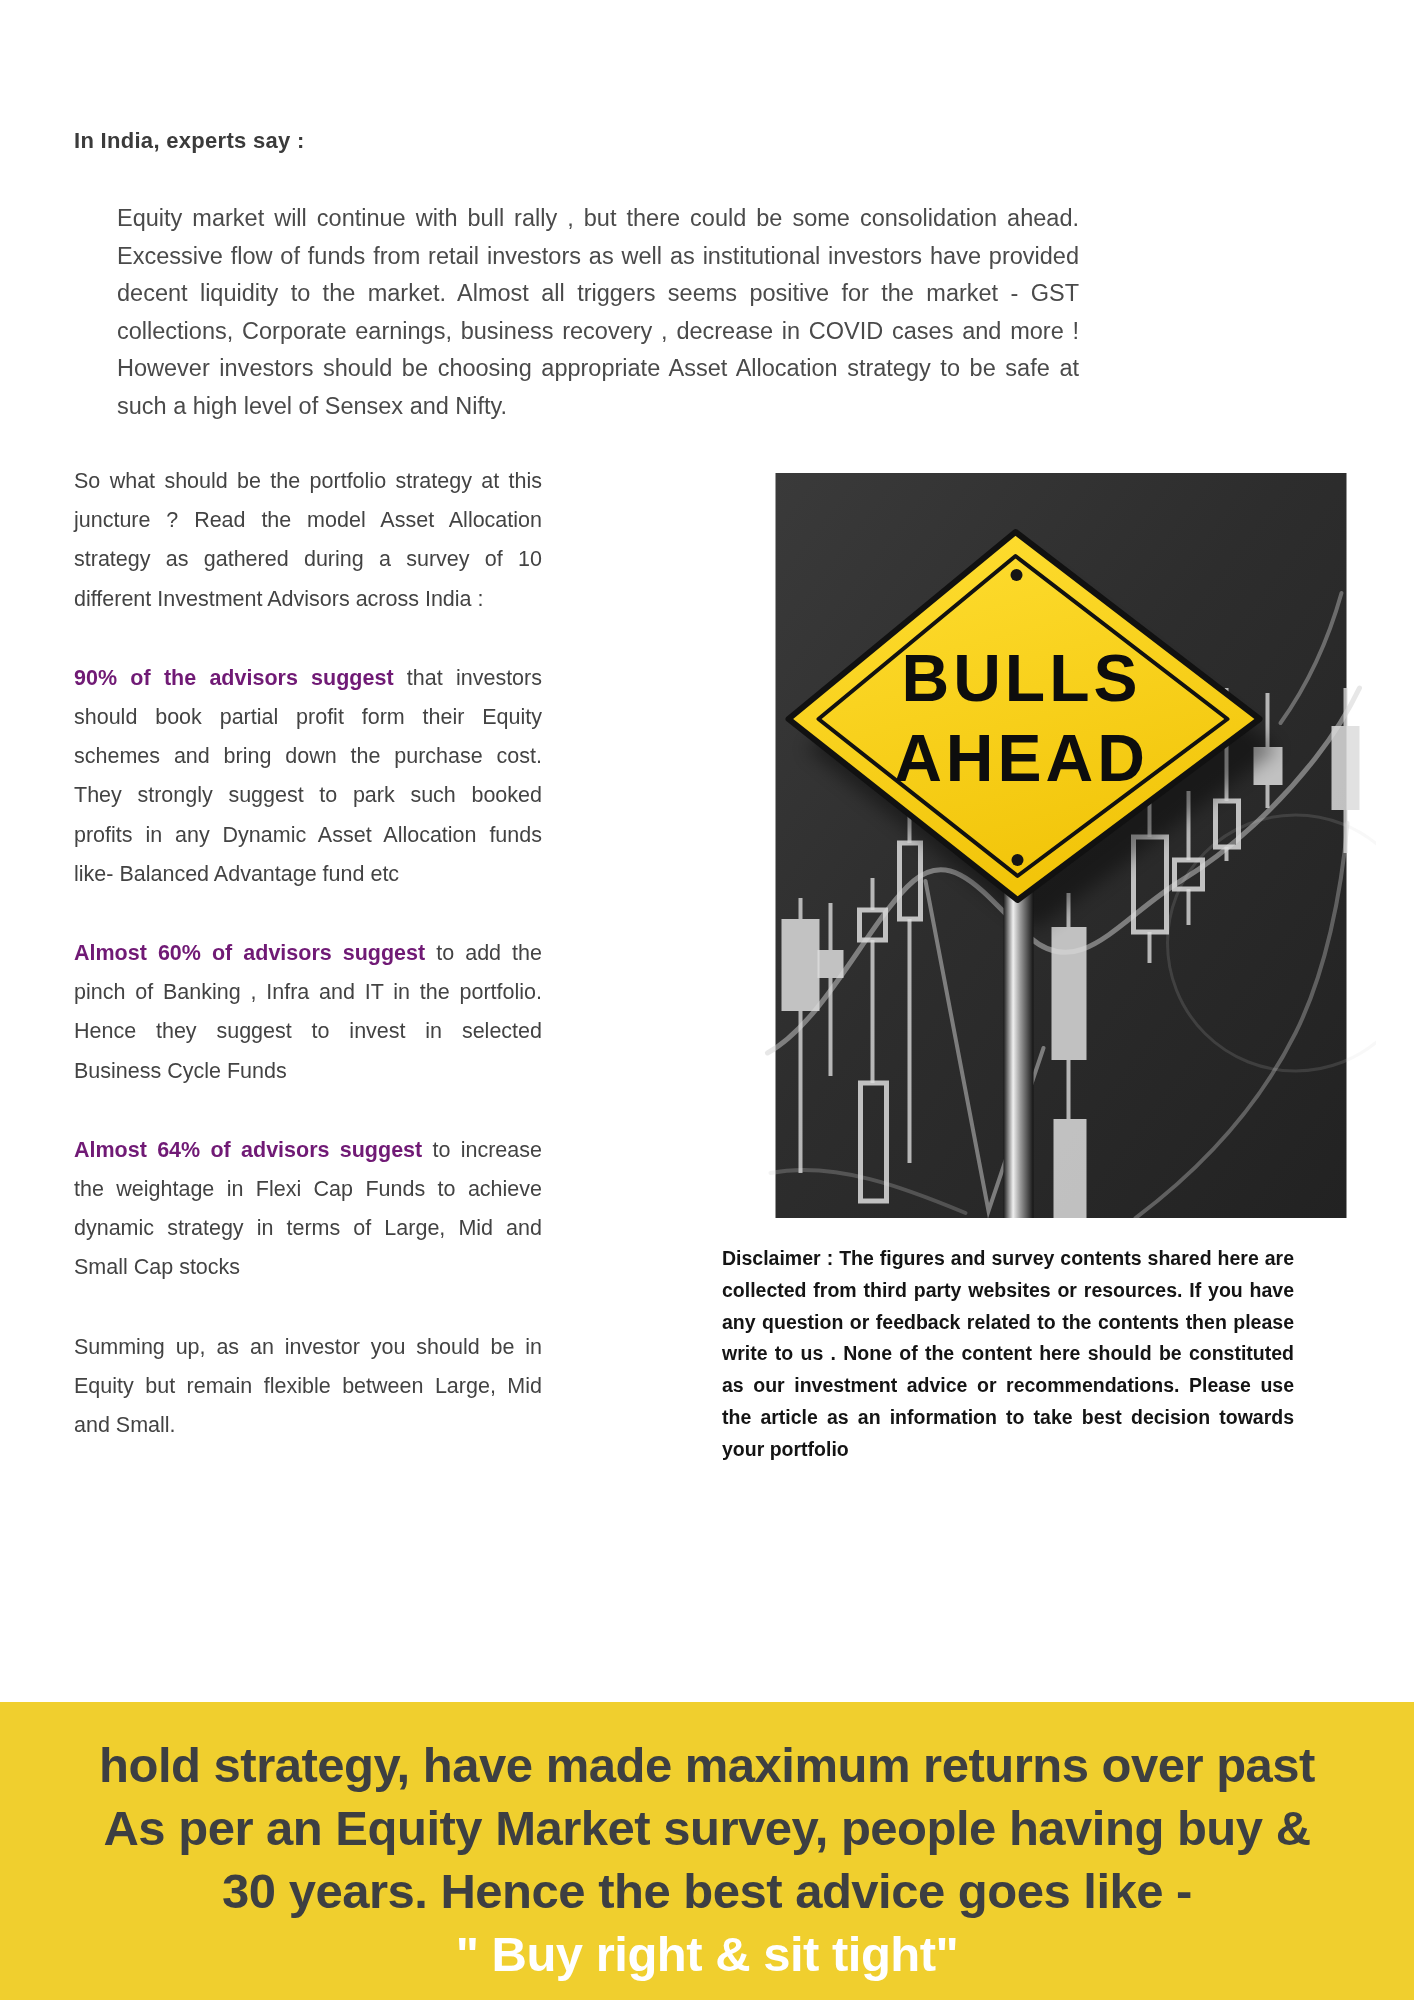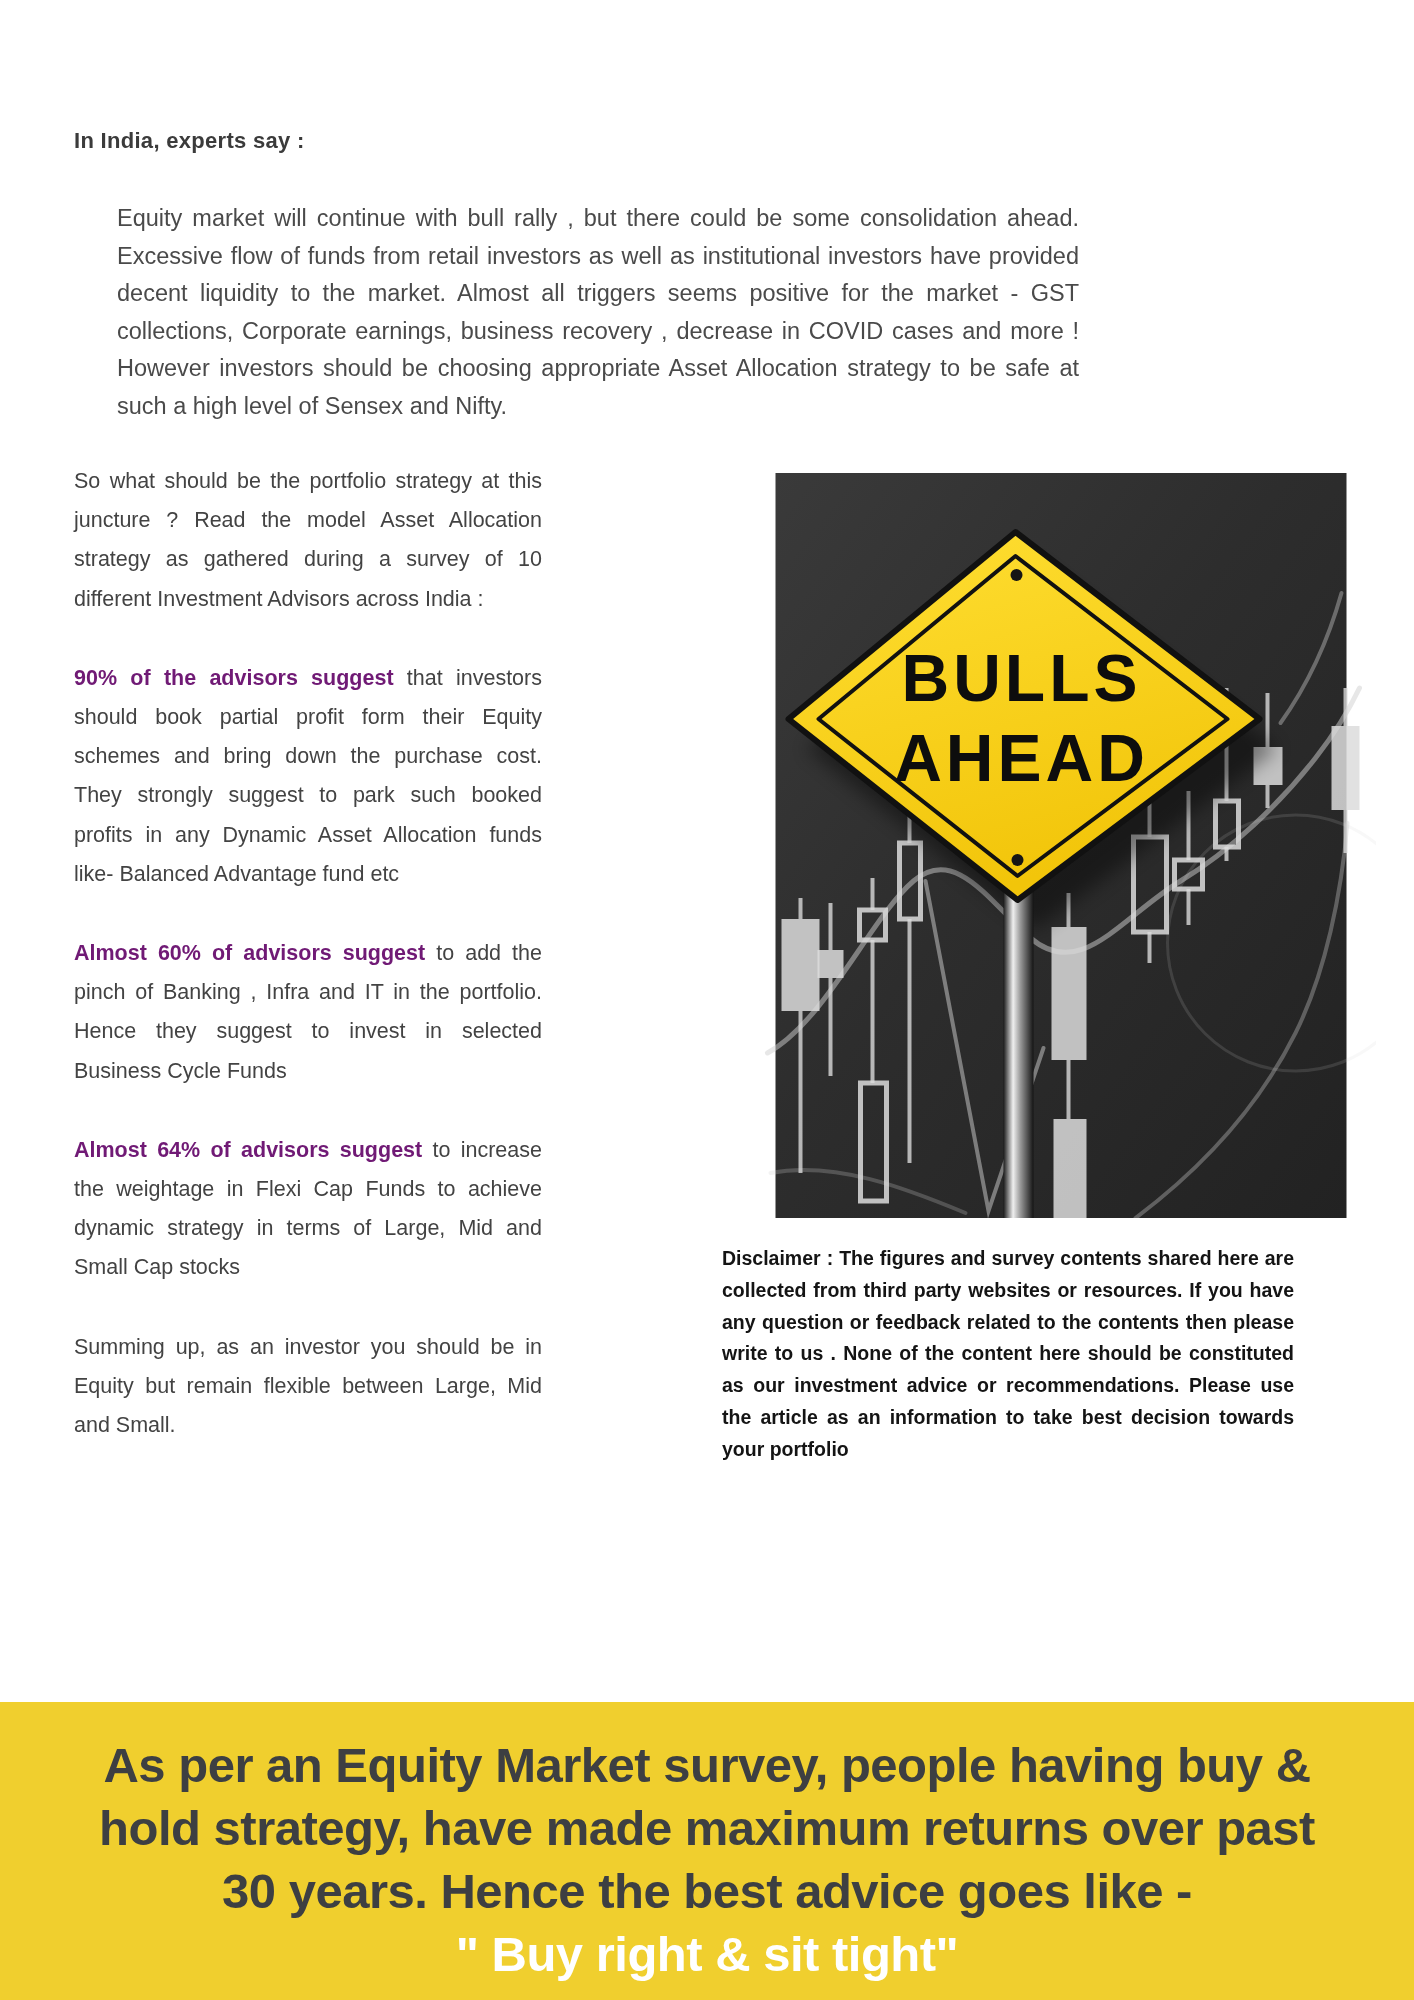--- a/index.html
+++ b/index.html
@@ -178,20 +178,20 @@
         <text x="246" y="228" text-anchor="middle" font-family="Liberation Sans, DejaVu Sans, sans-serif" font-weight="bold" font-size="66" letter-spacing="4" fill="#0d0d0d">BULLS</text>
         <text x="246" y="308" text-anchor="middle" font-family="Liberation Sans, DejaVu Sans, sans-serif" font-weight="bold" font-size="66" letter-spacing="4" fill="#0d0d0d">AHEAD</text>
       </g>
     </svg>
   </div>
 
   <div class="disclaimer">Disclaimer : The figures and survey contents shared here are collected from third party websites or resources. If you have any question or feedback related to the contents then please write to us . None of the content here should be constituted as our investment advice or recommendations. Please use the article as an information to take best decision towards your portfolio</div>
 
   <div class="banner">
     <div class="banner-inner">
+      <div>hold strategy, have made maximum returns over past</div>
       <div>As per an Equity Market survey, people having buy &amp;</div>
-      <div>hold strategy, have made maximum returns over past</div>
       <div>30 years. Hence the best advice goes like -</div>
       <div class="hl">" Buy right &amp; sit tight"</div>
     </div>
   </div>
 
 </div>
 
 </body></html>

